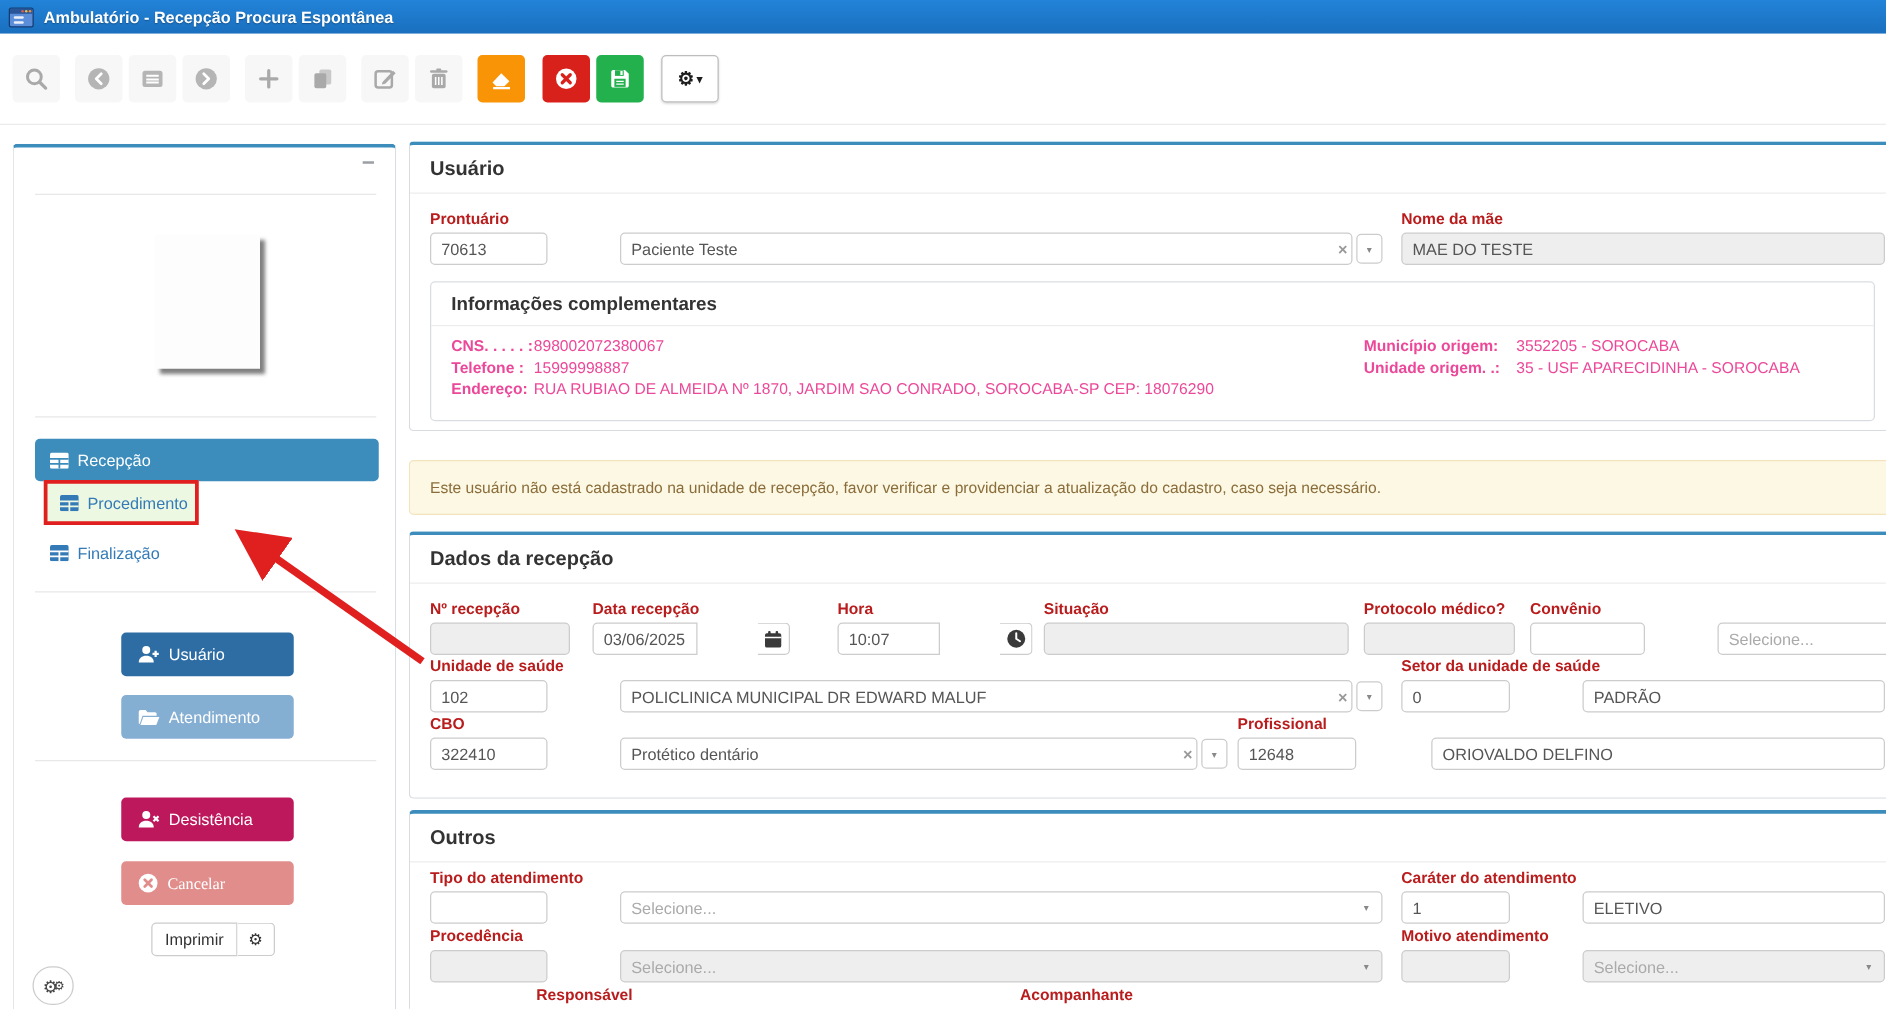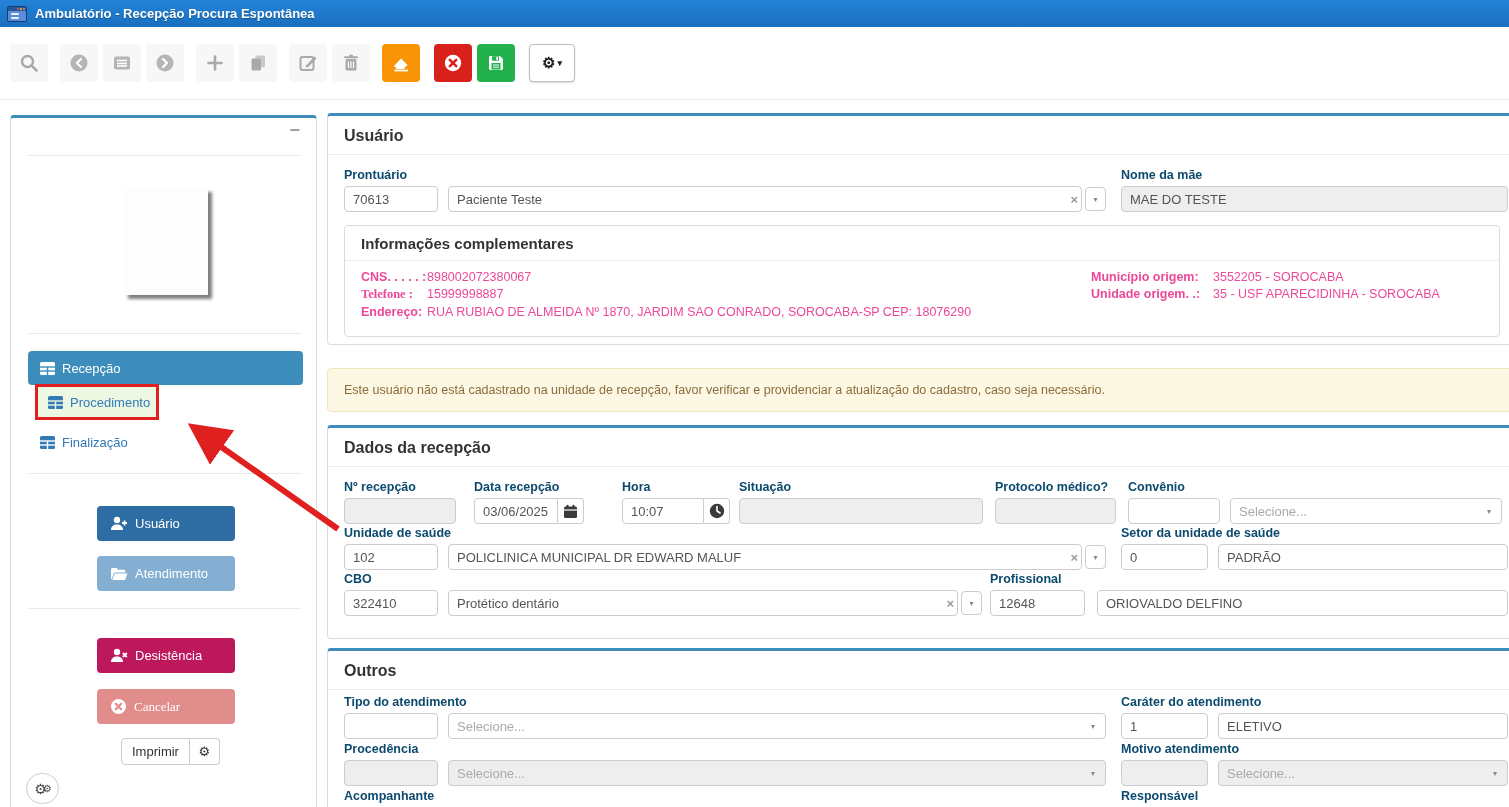--- a/index.html
+++ b/index.html
@@ -64,27 +64,27 @@
   .panel { position:absolute; left:0; right:-8px; background:#fff; border:1px solid #d9dde2;
     border-top:3px solid #3c8dbc; border-radius:4px; }
   .panel-h { font-size:16px; font-weight:bold; color:#333; padding:11px 16px 9px;
     border-bottom:1px solid #ededed; }
   .p-usuario { top:0; height:232px; }
   .p-dados { top:312px; height:214px; }
   .p-outros { top:535px; height:270px; }
   .warnbox { position:absolute; left:0; right:-8px; top:255px; height:44px; background:#fcf8e3;
     border:1px solid #f2e4bd; border-radius:4px; color:#8a6d3b; font-size:12.5px;
     display:flex; align-items:center; padding:0 16px; }
-  .lbl { font-weight:bold; font-size:12.5px; color:#0c4a6e; margin-bottom:4px; white-space:nowrap; }
+  .lbl { font-weight:bold; font-size:12.5px; color:#b91c1c; margin-bottom:4px; white-space:nowrap; }
   .inp { height:26px; border:1px solid #ccc; border-radius:4px; background:#fff; color:#555;
     font-size:13px; padding:0 8px; font-family:"Liberation Sans",sans-serif; width:100%; }
   .inp.dis { background:#eee; }
   .row { position:absolute; left:16px; right:8px; display:flex; align-items:flex-end; }
   .fg { display:flex; flex-direction:column; }
-  .hrow { display:flex; align-items:center; }
+  .hrow { display:flex; align-items:center;gap:48px; }
   .combo { display:flex; align-items:center; position:relative; }
   .combo .inp { border-radius:4px; }
   .combo .x { position:absolute; right:28px; color:#999; font-weight:bold; font-size:13px; cursor:pointer; }
   .caret-btn { width:21px; height:24px; border:1px solid #ccc; border-radius:4px; background:#fff;
     margin-left:3px; color:#888; font-size:8px; display:flex; align-items:center; justify-content:center;
     cursor:pointer; flex:0 0 auto; }
   .sel { height:26px; border:1px solid #ccc; border-radius:4px; background:#fff; color:#aaa;
     font-size:13px; display:flex; align-items:center; padding-left:8px; cursor:pointer; }
   .sel .scaret { margin-left:auto; width:24px; align-self:stretch; display:flex; align-items:center;
     justify-content:center; color:#888; font-size:8px; }
@@ -308,21 +308,21 @@
         <div class="lbl">Nome da mãe</div>
         <input class="inp dis" value="MAE DO TESTE" style="">
       </div>
     </div>
 
     <div class="infobox">
       <div class="ih">Informações complementares</div>
       <div class="ibody">
         <div style="flex:1;">
           <div class="irow"><b style="width:66px;">CNS. . . . . :</b><span>898002072380067</span></div>
-          <div class="irow"><b style="width:66px;font-family:Liberation Serif, serif;">Telefone :</b><span>15999998887</span></div>
+          <div class="irow"><b style="width:66px;">Telefone :</b><span>15999998887</span></div>
           <div class="irow"><b style="width:66px;">Endereço:</b><span>RUA RUBIAO DE ALMEIDA Nº 1870, JARDIM SAO CONRADO, SOROCABA-SP CEP: 18076290</span></div>
         </div>
         <div style="width:392px;">
           <div class="irow"><b style="width:122px;">Município origem:</b><span>3552205 - SOROCABA</span></div>
           <div class="irow"><b style="width:122px;">Unidade origem. .:</b><span>35 - USF APARECIDINHA - SOROCABA</span></div>
         </div>
       </div>
     </div>
   </div>
 
@@ -470,26 +470,26 @@
           <input class="inp dis" style="width: 87px; flex: 0 0 auto;">
           <div class="sel dis" style="flex:1;margin-left:10px;">
             <span>Selecione...</span>
             <span class="scaret">▾</span>
           </div>
         </div>
       </div>
     </div>
 
     <div class="row" style="top:138px;">
+      <div class="fg" style="flex:1;margin-left:85px;">
+        <div class="lbl">Responsável</div>
+
+      </div>
       <div class="fg" style="width:692px;flex:0 0 auto;">
         <div class="lbl">Acompanhante</div>
-
-      </div>
-      <div class="fg" style="flex:1;margin-left:85px;">
-        <div class="lbl">Responsável</div>
 
       </div>
     </div>
   </div>
 </div>
 
 <svg class="anno-arrow" viewBox="0 0 190 135">
   <defs>
     <marker id="ah" markerWidth="7" markerHeight="7" refX="4.5" refY="3.5" orient="auto">
       <path d="M0,0 L7,3.5 L0,7 Z" fill="#e01f1f"></path>

